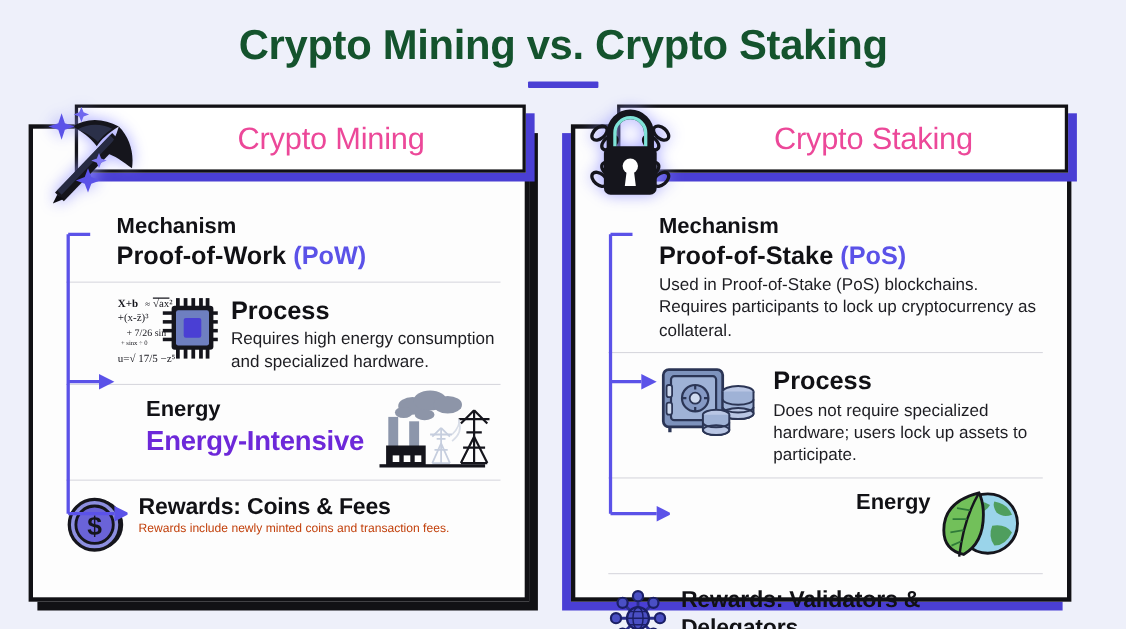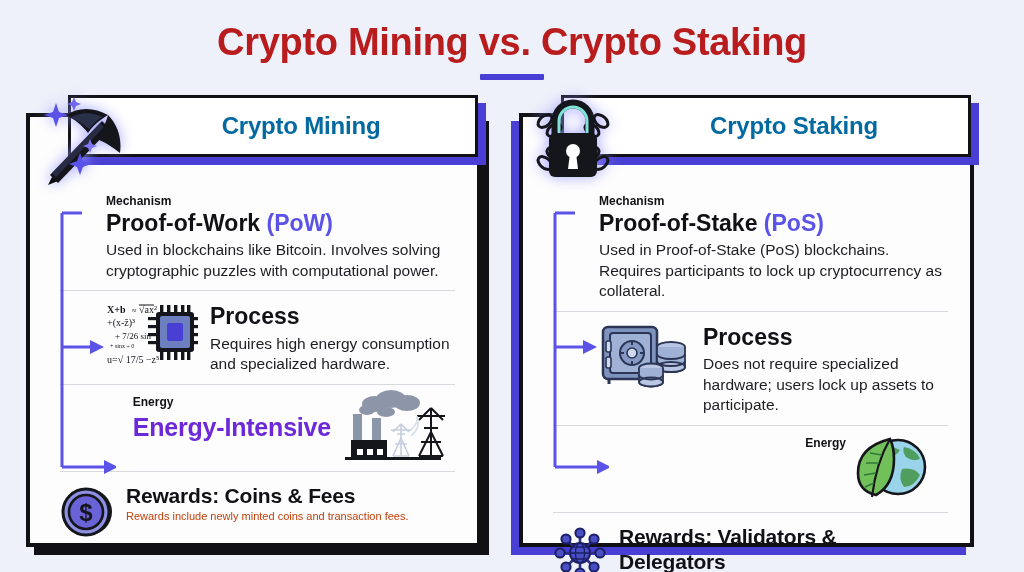--- a/index.html
+++ b/index.html
@@ -8,21 +8,21 @@
     background:#eef0fa;
     font-family:"Liberation Sans",sans-serif;
     overflow:hidden;
     position:relative;
   }
   .page{position:relative;width:1024px;height:572px;}
 
   
   .title-wrap{position:absolute;top:22px;left:0;width:1024px;text-align:center;}
   .main-title{
-    font-size:38px;font-weight:bold;color:#b91c1c;letter-spacing:-0.3px;
+    font-size:38px;font-weight:bold;color:#14532d;letter-spacing:-0.3px;
     line-height:1.1;white-space:nowrap;
   }
   .title-underline{
     position:absolute;left:50%;transform:translateX(-50%);
     top:52px;width:64px;height:6px;background:#4a3fd4;border-radius:1px;
   }
 
   
   .cards{position:absolute;top:113px;left:0;width:1024px;height:448px;}
   .card{
@@ -42,36 +42,36 @@
   .badge-zone{position:relative;height:74px;}
   .badge{
     position:absolute;top:-22px;height:62px;width:410px;
     background:#ffffff;border:3px solid #111115;box-sizing:border-box;
     display:flex;align-items:center;justify-content:center;
   }
   .badge-left{left:22px;}
   .badge-right{left:22px;}
   .badge-shadow{position:absolute;top:-14px;left:30px;width:410px;height:62px;background:#4a3fd4;}
   .badge-title{
-    font-size:24px;font-weight:bold;color:#0369a1;letter-spacing:-0.2px;
+    font-size:28px;font-weight:normal;color:#ec4899;letter-spacing:-0.2px;
     position:relative;z-index:3;padding-left:56px;white-space:nowrap;
   }
   .badge-icon{
     position:absolute;left:-18px;top:-26px;width:104px;height:104px;z-index:4;
     filter:drop-shadow(0 0 7px rgba(150,150,255,.85));
   }
 
   
   .rail{position:absolute;left:30px;top:78px;width:56px;height:282px;z-index:2;}
 
   
   .sections{position:relative;padding-left:60px;padding-right:6px;padding-top:4px;}
   .sec{position:relative;}
   .divider{height:1px;background:#d8d8de;margin:9px 0 9px -46px;}
-  .sec-kicker{font-size:12px;font-weight:bold;color:#111115;line-height:1.15;}
+  .sec-kicker{font-size:20px;font-weight:bold;color:#111115;line-height:1.15;}
   .sec-head{font-size:23px;font-weight:bold;color:#111115;line-height:1.2;margin-top:1px;}
   .sec-head .paren{color:#5b52e8;}
   .sec-body{font-size:15.5px;color:#1d1d22;line-height:1.32;margin-top:3px;}
 
   
   .row{display:flex;align-items:flex-start;gap:12px;}
   .row-ico{flex:0 0 auto;width:92px;height:70px;}
   .row-txt{flex:1 1 auto;padding-top:2px;}
 
   
@@ -139,21 +139,20 @@
         </svg>
 
         <div class="sections">
 
           <div class="sec">
             <div class="sec-kicker">Mechanism</div>
             <div class="sec-head">
               <span>Proof-of-Work</span>
               <span class="paren">(PoW)</span>
             </div>
-            <div class="sec-body">Used in blockchains like Bitcoin. Involves solving cryptographic puzzles with computational power.</div>
           </div>
 
           <div class="divider"></div>
 
           <div class="sec row">
             <svg class="row-ico" viewBox="0 0 92 70">
               <g font-family="'Liberation Serif',serif" fill="#15151c">
                 <text x="1" y="13" font-size="10" font-weight="bold">X+b</text>
                 <text x="26" y="13" font-size="8">≈</text>
                 <text x="33" y="13" font-size="10">√ax²</text>

